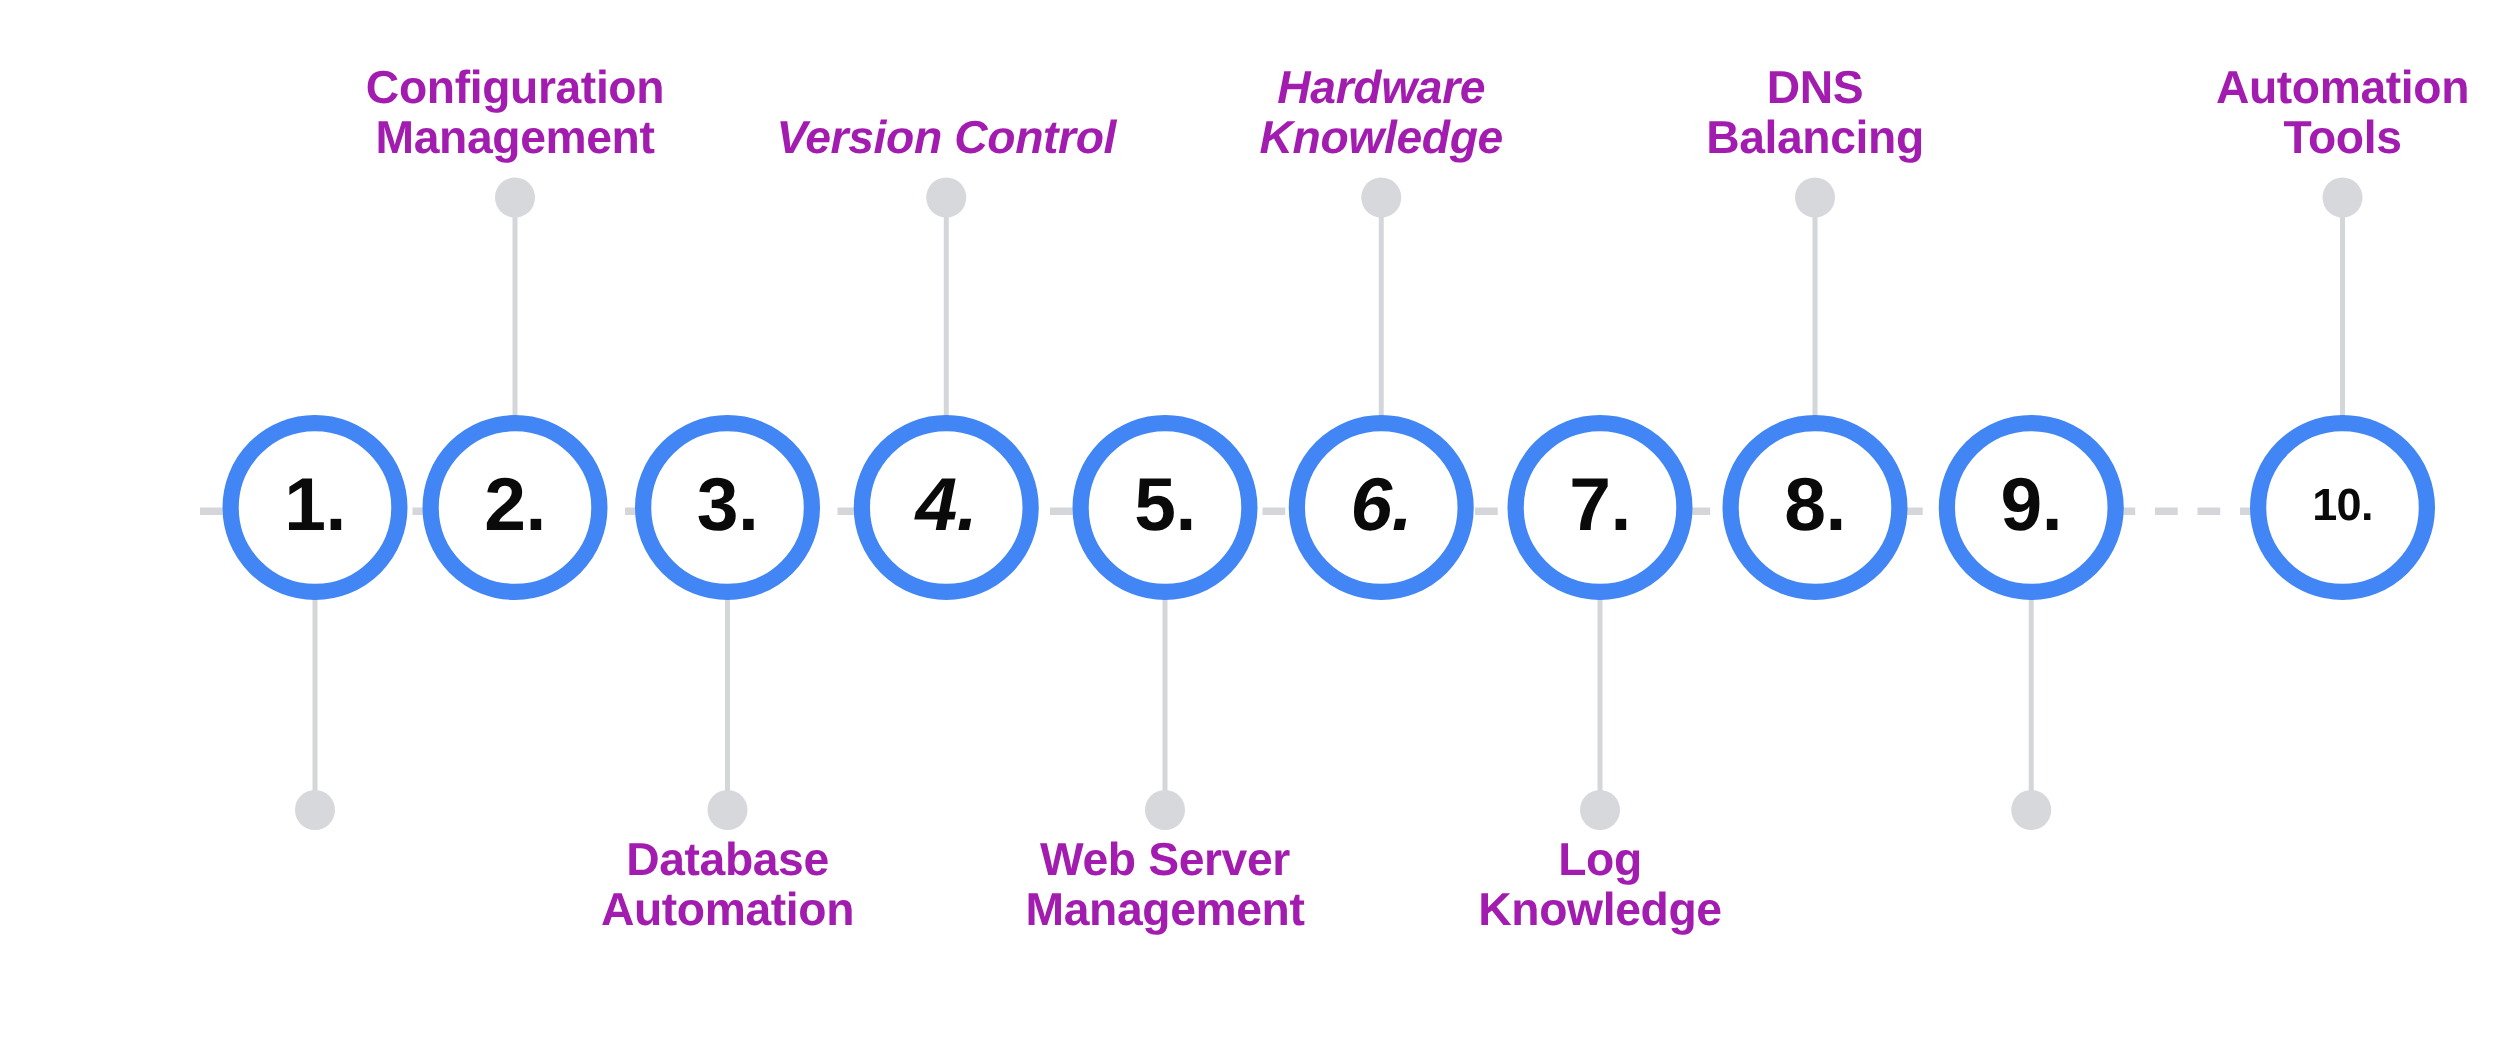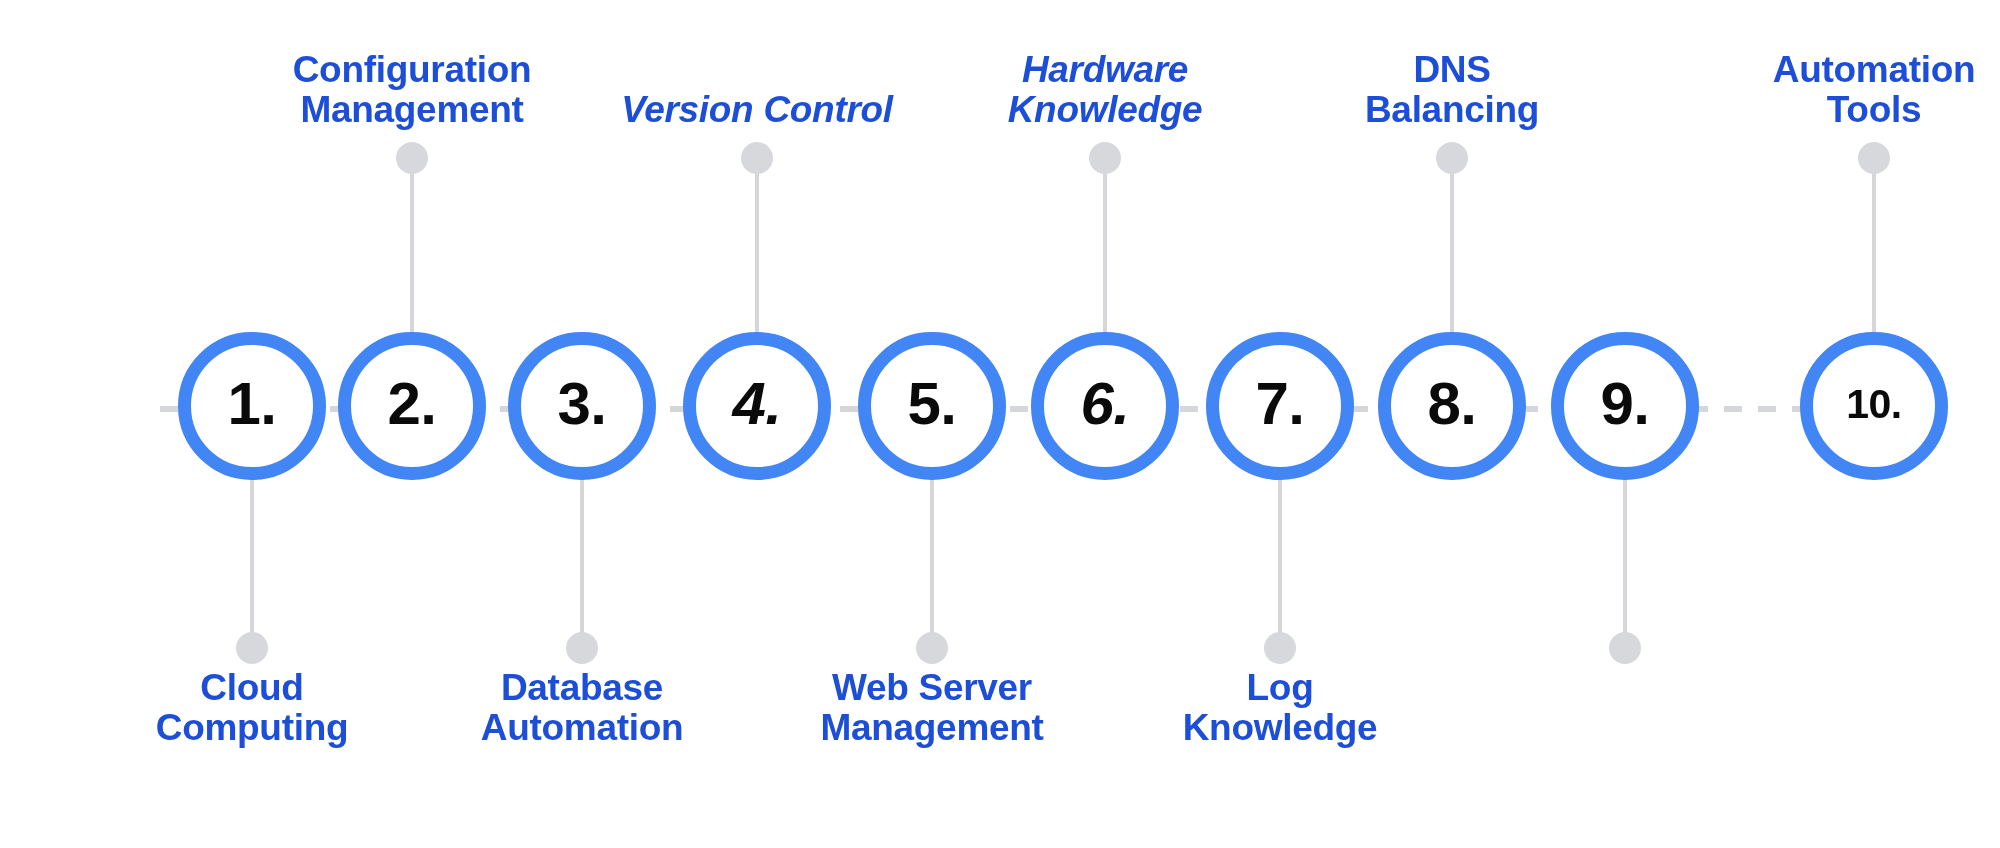--- a/index.html
+++ b/index.html
@@ -76,21 +76,21 @@
     font-size: 60px;
     font-weight: 700;
     color: #0a0a0a;
     line-height: 1;
     letter-spacing: -0.5px;
     white-space: nowrap;
     transform: translateY(-2px);
   }
 
   .node.wide .circle-number {
-    font-size: 41px;
+    font-size: 36px;
   }
 
   
   .stem {
     position: absolute;
     left: 50%;
     margin-left: -2px;
     width: 4px;
     background: #d4d6da;
     z-index: 1;
@@ -116,21 +116,21 @@
   
   .label {
     position: absolute;
     left: 50%;
     width: 420px;
     margin-left: -210px;
     text-align: center;
     font-size: 37px;
     font-weight: 700;
     line-height: 1.08;
-    color: #1d4ed8;
+    color: #a21caf;
     letter-spacing: -0.3px;
     white-space: pre-line;
   }
 
   .label-top {
     bottom: 718px;
   }
 
   .label-bottom {
     top: 668px;
@@ -143,22 +143,20 @@
 
   <div class="spine"></div>
 
   <div class="nodes">
       <div class="node no-top" style="left: 252px;">
         <div class="circle">
           <span class="circle-number">1.</span>
         </div>
         <div class="stem stem-down"></div>
         <div class="stem-dot stem-dot-down"></div>
-        <div class="label label-bottom">Cloud
-Computing</div>
       </div>
       <div class="node no-bottom" style="left: 412px;">
         <div class="label label-top">Configuration
 Management</div>
         <div class="stem-dot stem-dot-up"></div>
         <div class="stem stem-up"></div>
         <div class="circle">
           <span class="circle-number">2.</span>
         </div>
       </div>

